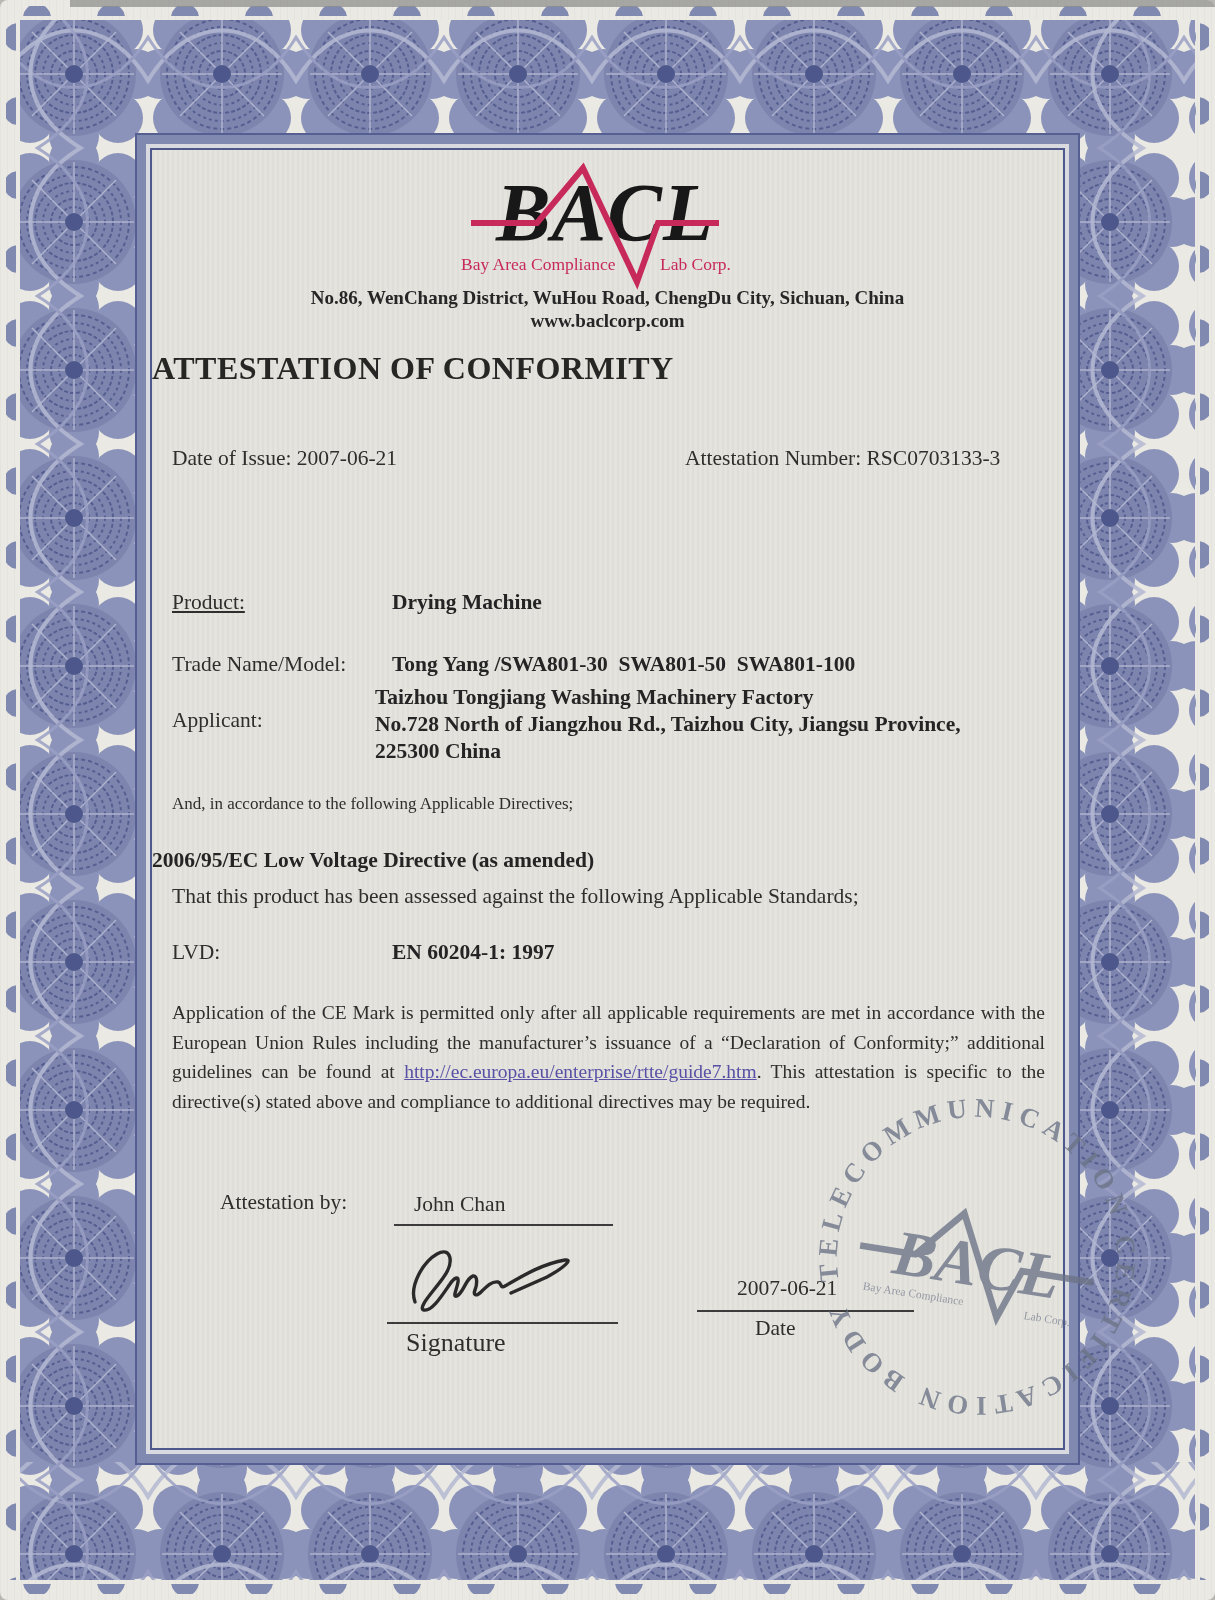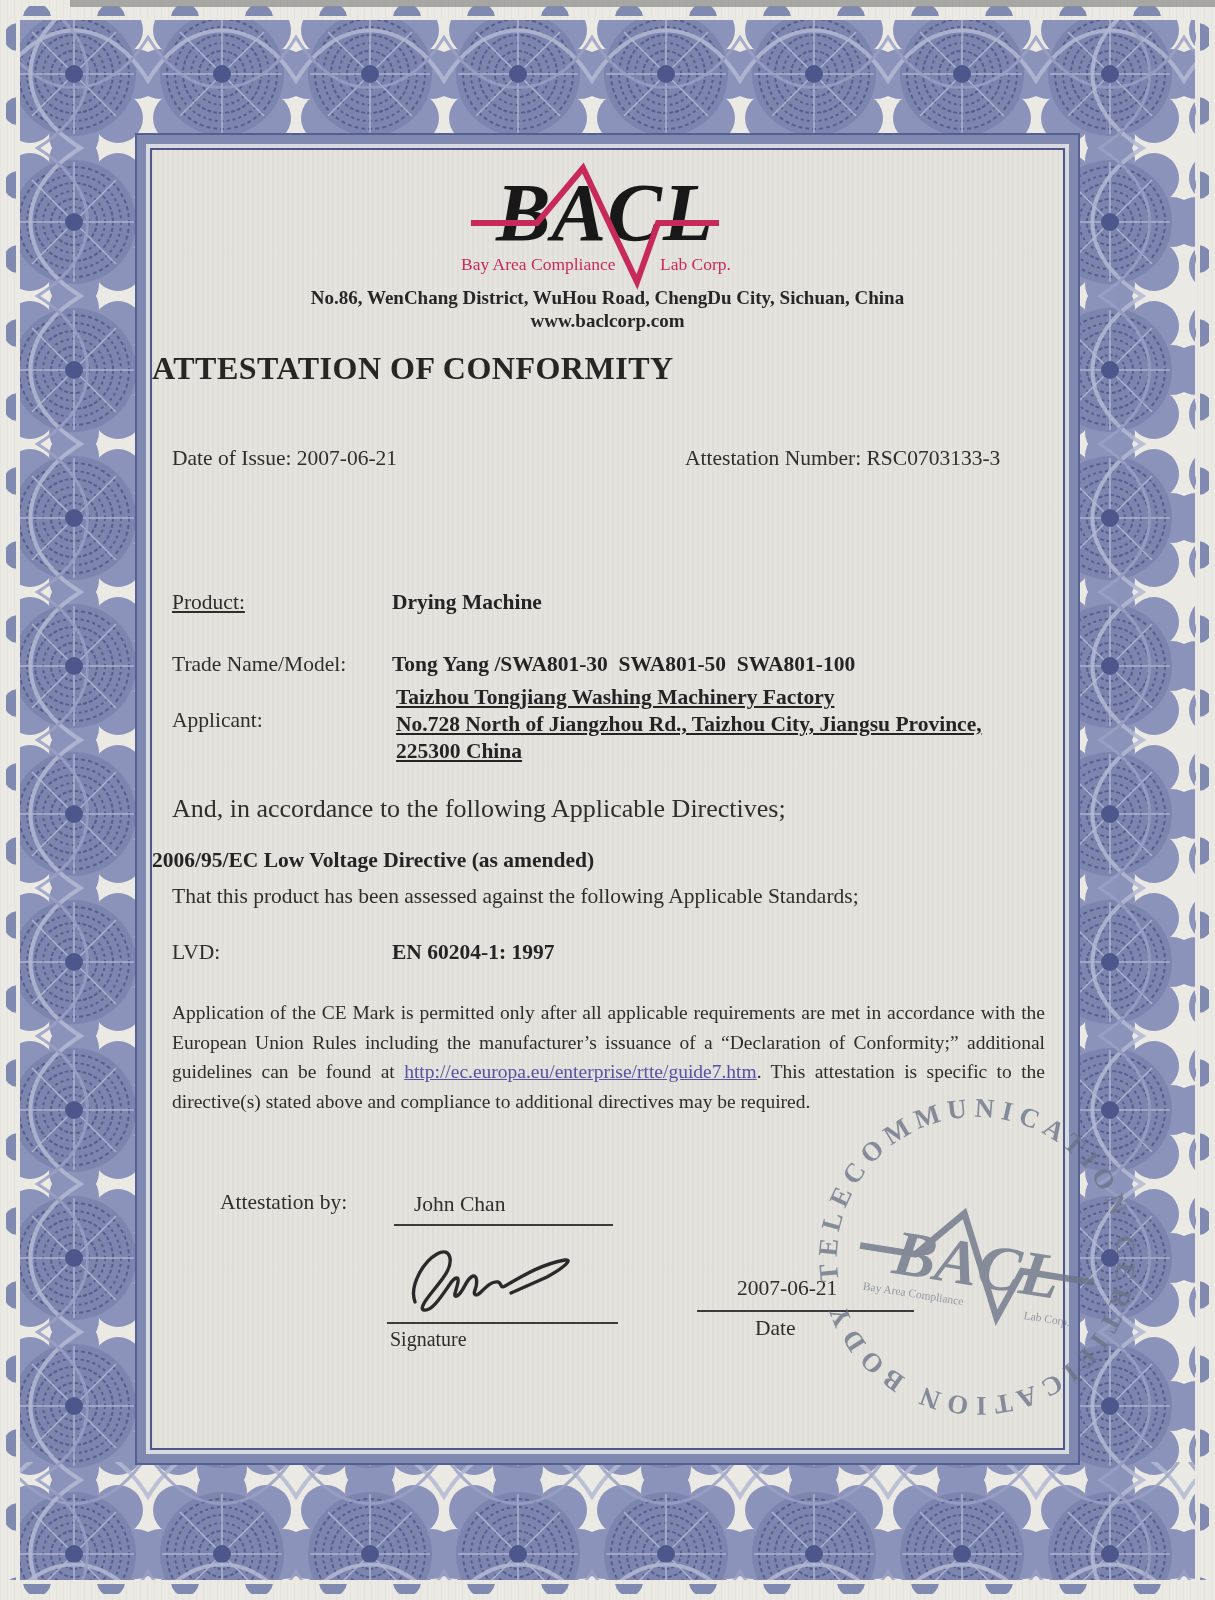--- a/index.html
+++ b/index.html
@@ -6,20 +6,21 @@
   body{
     width:1215px;height:1600px;
     background:#b9b7b2;
     font-family:"Liberation Serif","DejaVu Serif",serif;
   }
   .page{
     position:relative;width:1215px;height:1600px;overflow:hidden;
     background:#ebe9e3;
     background-image:
       repeating-linear-gradient(90deg, rgba(120,120,115,0.05) 0 1px, transparent 1px 7px);
+    border-radius: 8px;
   }
   .scan-strip{position:absolute;left:70px;top:0;width:1145px;height:7px;background:#8f8f8d;opacity:.75;z-index:7;}
   .border-svg{position:absolute;left:0;top:0;z-index:1;}
   
   .frame{
     position:absolute;left:152px;top:150px;width:911px;height:1298px;z-index:2;
     background:#e4e3de;
     background-image:repeating-linear-gradient(90deg, rgba(90,95,90,0.04) 0 2px, transparent 2px 5px);
     box-shadow:
       0 0 0 2px #4f588c,
@@ -55,40 +56,40 @@
   .decl{position:absolute;left:20px;top:348px;width:872px;
     font-weight:bold;font-size:21px;line-height:33px;text-align:justify;color:#242424;}
 
   .label{font-size:21.5px;}
   .value{font-weight:bold;font-size:21.5px;color:#242424;white-space:pre;}
   .row-product .label{position:absolute;left:20px;top:440px;text-decoration:underline;}
   .row-product .value{position:absolute;left:240px;top:440px;}
   .row-trade .label{position:absolute;left:20px;top:502px;}
   .row-trade .value{position:absolute;left:240px;top:502px;}
   .row-applicant .label{position:absolute;left:20px;top:558px;}
-  .row-applicant .value{position:absolute;left:244px;top:534px;line-height:27px;white-space:normal;text-decoration:underline;}
-
-  .accordance{position:absolute;left:20px;top:644px;font-size:26px;}
+  .row-applicant .value{position:absolute;left:223px;top:534px;line-height:27px;white-space:normal;}
+
+  .accordance{position:absolute;left:20px;top:644px;font-size:17px;}
   .directive{position:absolute;left:0;top:698px;width:100%;
     font-weight:bold;font-size:21.5px;color:#242424;}
   .assessed{position:absolute;left:20px;top:734px;font-size:21.5px;}
   .row-lvd .label{position:absolute;left:20px;top:790px;}
   .row-lvd .value{position:absolute;left:240px;top:790px;}
 
   .ce{position:absolute;left:20px;top:848px;width:873px;
     font-size:19.5px;line-height:29.5px;text-align:justify;}
   .ce a{color:#5750a5;text-decoration:underline;}
 
   .attest-label{position:absolute;left:20px;top:1040px;font-size:21.5px;margin-left:48px;}
   .attester{position:absolute;left:262px;top:1042px;font-size:21.5px;}
   .uline{position:absolute;border-top:2px solid #3c3c3c;height:0;}
   .u-name{left:242px;top:1074px;width:219px;}
   .u-sig{left:235px;top:1172px;width:231px;}
   .u-date{left:545px;top:1160px;width:217px;}
-  .sig-label{position:absolute;left:238px;top:1178px;font-size:20px;}
+  .sig-label{position:absolute;left:254px;top:1178px;font-size:26px;}
   .date-value{position:absolute;left:585px;top:1126px;font-size:21.5px;}
   .date-label{position:absolute;left:603px;top:1166px;font-size:21.5px;}
   .sig-svg{position:absolute;left:255px;top:1090px;}
 
   .stamp{position:absolute;left:797px;top:1077px;z-index:5;opacity:.78;}
 </style>
 </head>
 <body>
 
 <div class="page">

